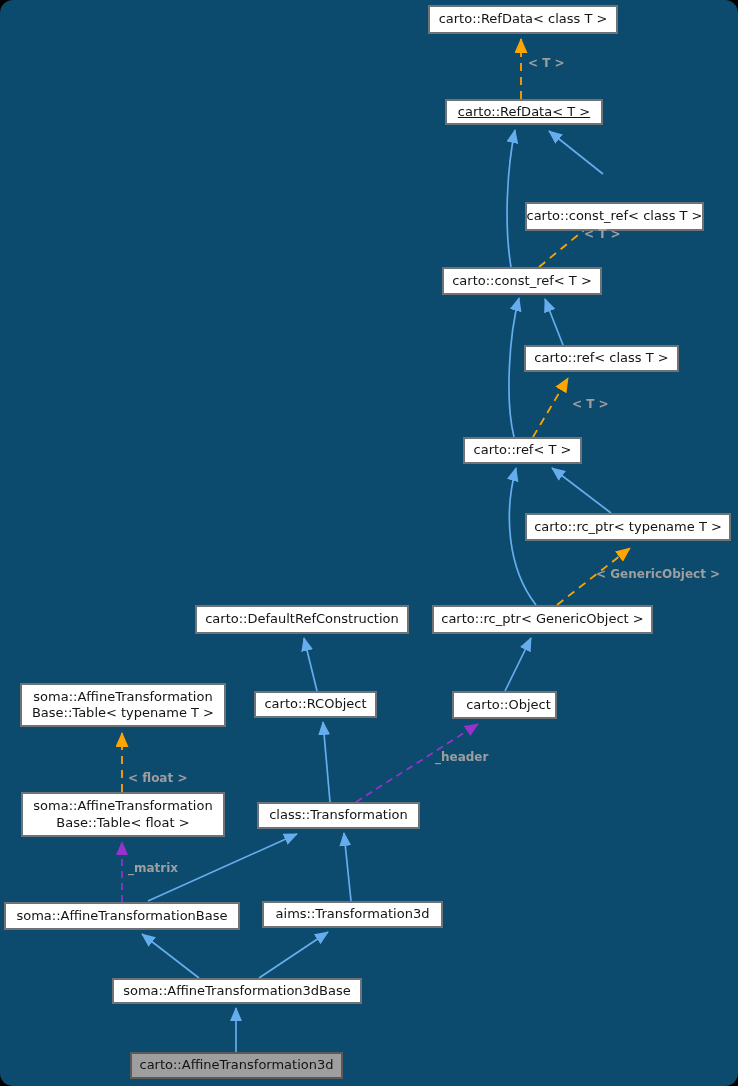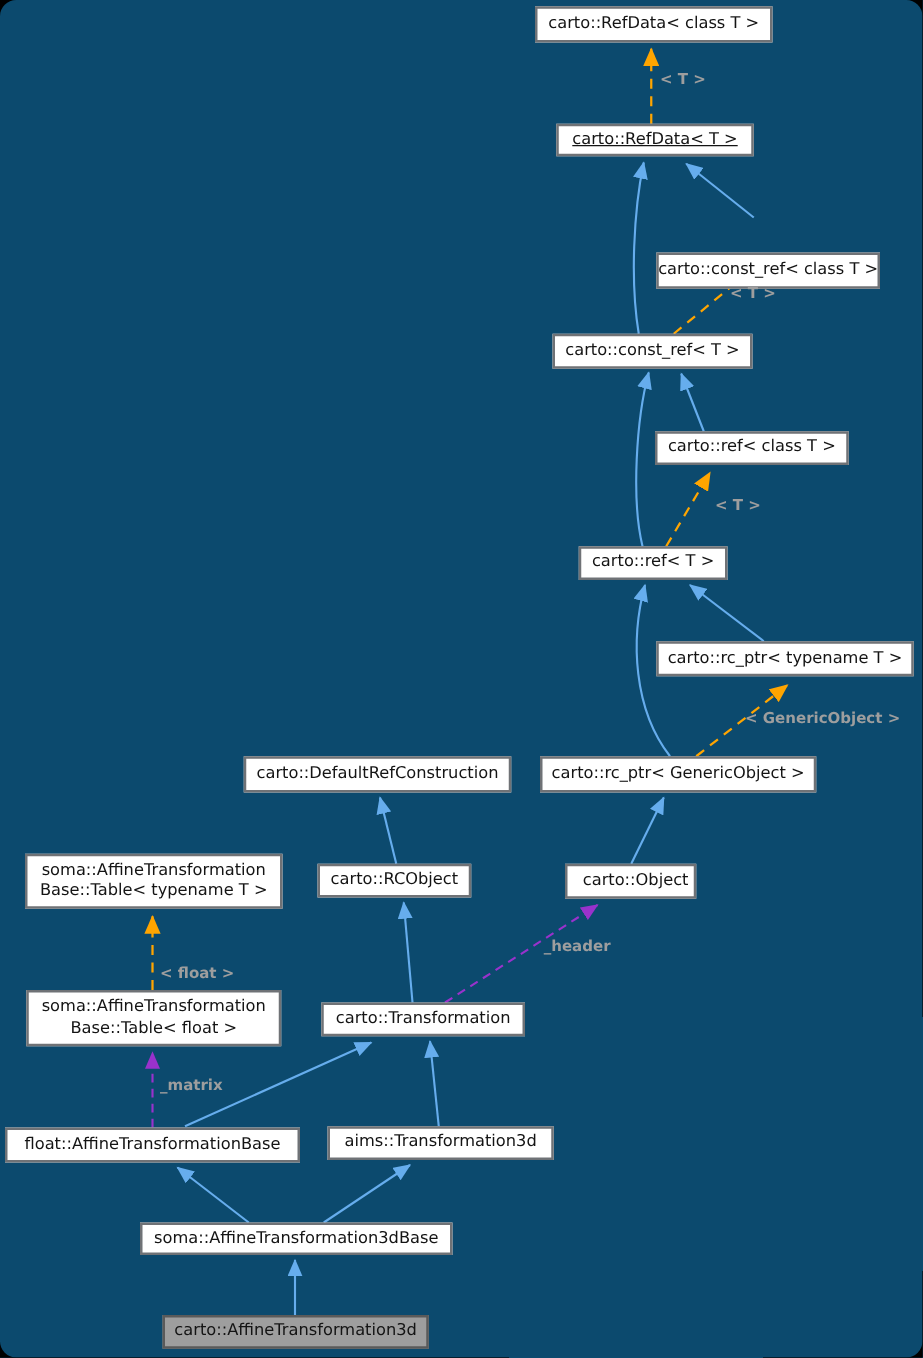--- a/index.html
+++ b/index.html
@@ -87,23 +87,23 @@
 
   <div class="node" style="left:254px;top:691px;width:123px;height:27px;">carto::RCObject</div>
 
   <div class="node" style="left:452px;top:691px;width:105px;height:28px;padding-left:12px;">carto::Object</div>
 
   <div class="node" style="left:21px;top:792px;width:204px;height:45px;">
     <span>soma::AffineTransformation</span>
     <span>Base::Table&lt; float &gt;</span>
   </div>
 
-  <div class="node" style="left:257px;top:802px;width:163px;height:27px;">carto::Transformation</div>
+  <div class="node" style="left:257px;top:802px;width:163px;height:27px;">class::Transformation</div>
 
-  <div class="node" style="left:4px;top:902px;width:236px;height:28px;">float::AffineTransformationBase</div>
+  <div class="node" style="left:4px;top:902px;width:236px;height:28px;">soma::AffineTransformationBase</div>
 
   <div class="node" style="left:262px;top:901px;width:181px;height:27px;">aims::Transformation3d</div>
 
   <div class="node" style="left:112px;top:978px;width:250px;height:26px;">soma::AffineTransformation3dBase</div>
 
   <div class="node current" style="left:130px;top:1052px;width:213px;height:27px;">carto::AffineTransformation3d</div>
 
   <span class="edge-label" style="left:528px;top:56px;">&lt; T &gt;</span>
 
   <span class="edge-label" style="left:584px;top:227px;">&lt; T &gt;</span>

